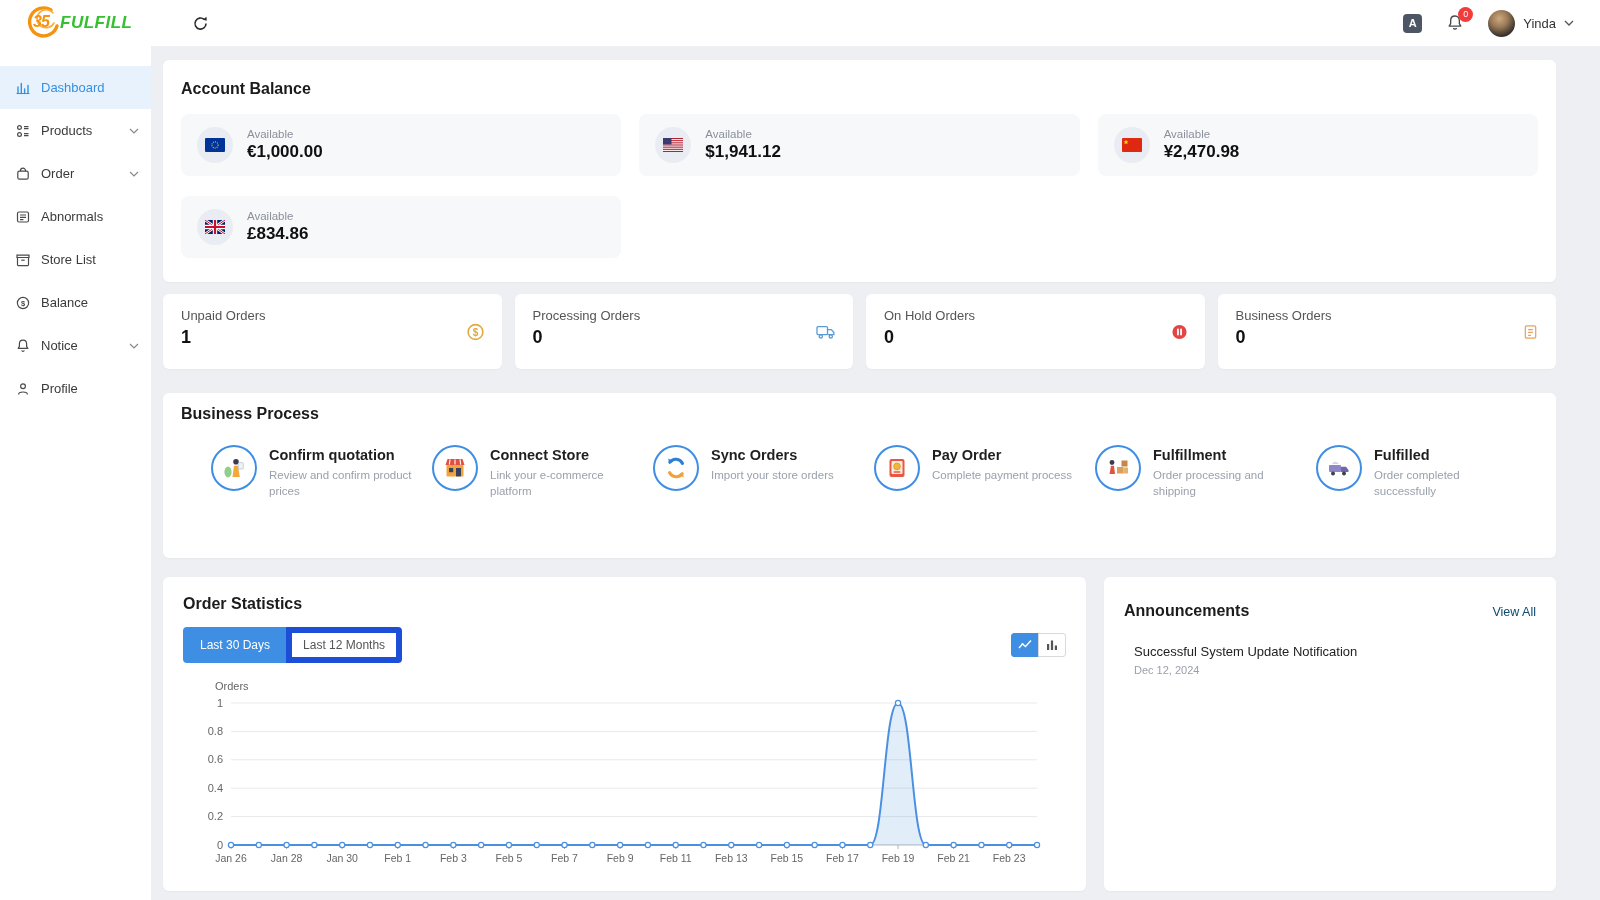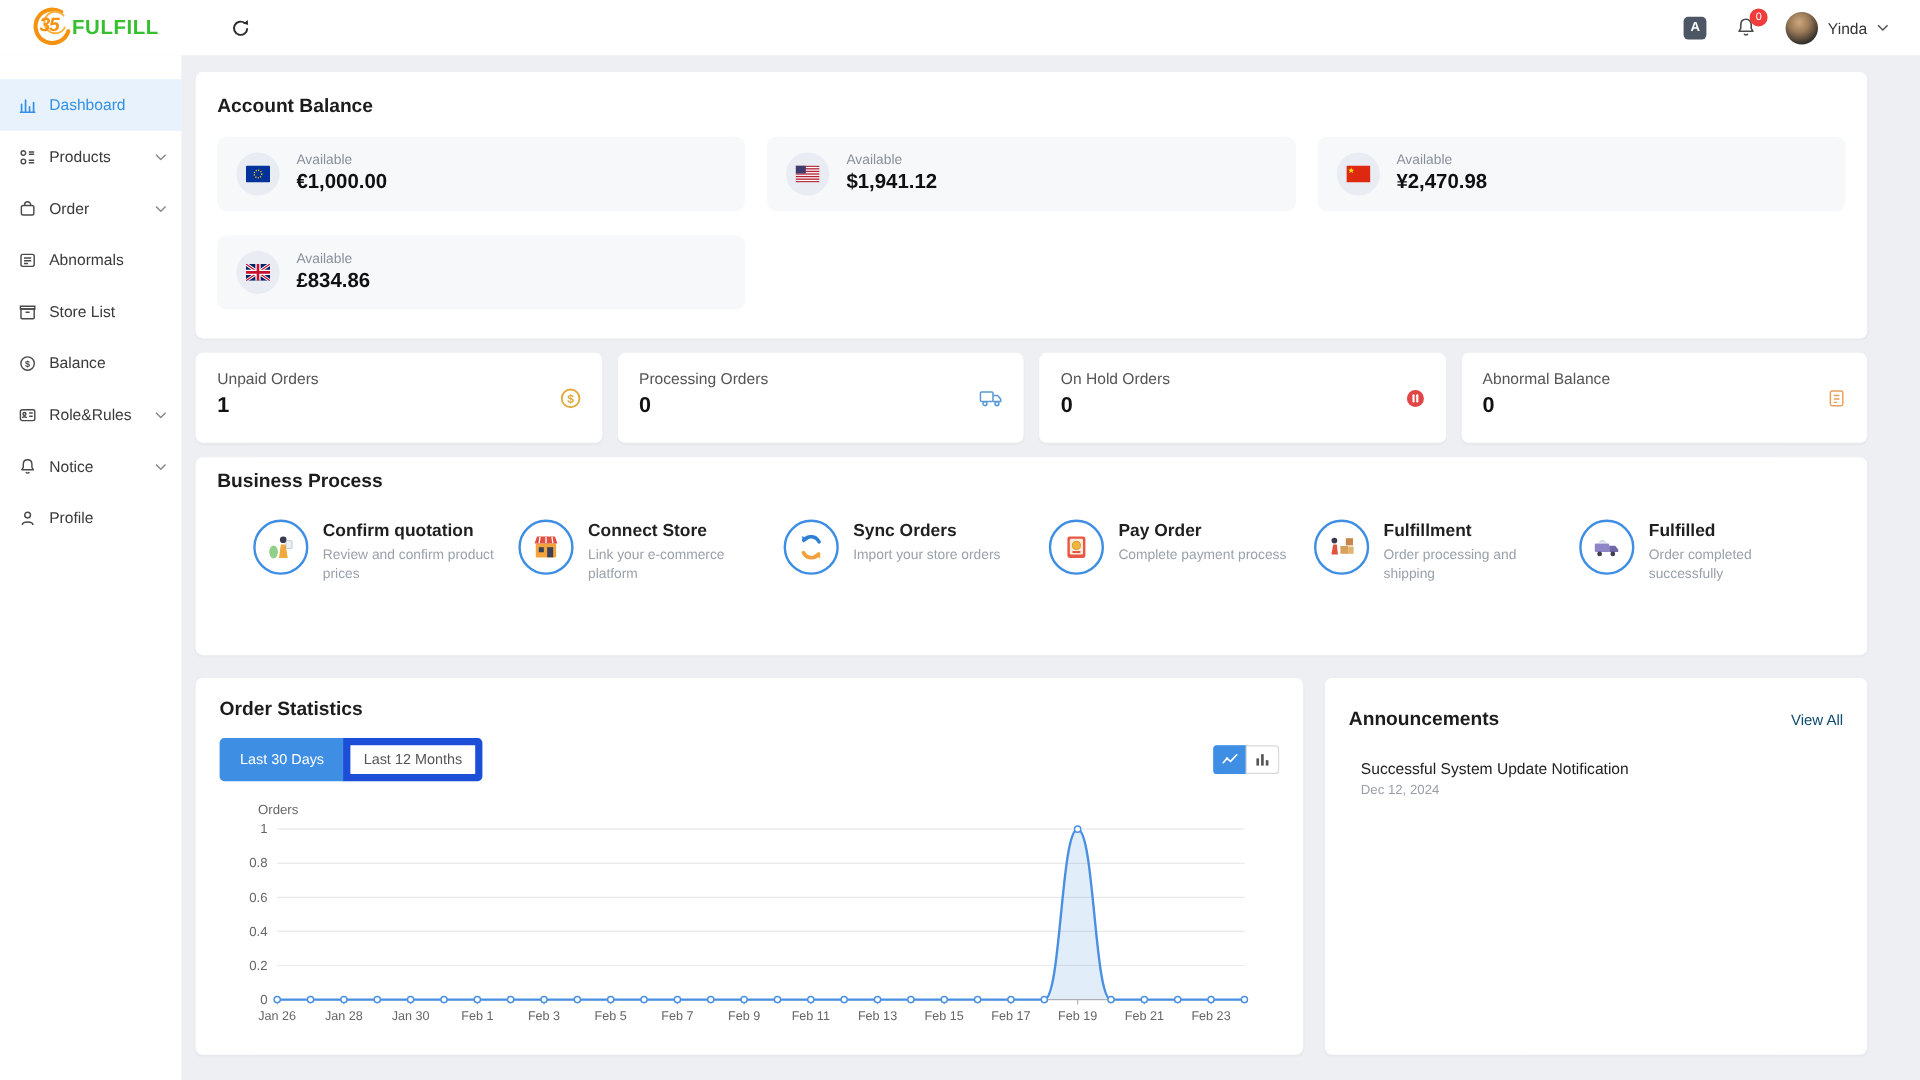--- a/index.html
+++ b/index.html
@@ -4,21 +4,21 @@
 <style>
   * { box-sizing: border-box; margin: 0; padding: 0; }
   html,body { width:1600px; height:900px; overflow:hidden;
     font-family:"Liberation Sans", sans-serif; background:#edeff2; }
 
   
   .topbar { height:46px; background:#fff; display:flex; align-items:center; padding:0 26px 0 24px; }
   .logo { display:flex; align-items:center; cursor:pointer; }
   .logo-swirl { position:relative; width:38px; height:38px; }
   .logo-24 { position:absolute; left:9px; top:9px; font-size:16px; font-weight:900; font-style:italic; color:#f5920f; letter-spacing:-1px;}
-  .logo-fulfill { font-size:17px; font-weight:900; color:#35c02f; letter-spacing:0.5px; margin-left:-2px; }
+  .logo-fulfill { font-size:17px; font-weight:900; font-style:italic; color:#35c02f; letter-spacing:0.5px; margin-left:-2px; }
   .refresh-btn { margin-left:60px; cursor:pointer; display:flex; }
   .top-right { margin-left:auto; display:flex; align-items:center; gap:24px; }
   .trans-icon { width:19px; height:19px; background:#4c5664; border-radius:4px; color:#fff;
     font-size:11px; font-weight:700; display:flex; align-items:center; justify-content:center; cursor:pointer; }
   .bell-wrap { position:relative; cursor:pointer; display:flex; }
   .bell-badge { position:absolute; top:-7px; right:-9px; min-width:15px; height:15px; background:#f23c3c;
     border-radius:8px; color:#fff; font-size:9px; display:flex; align-items:center; justify-content:center; padding:0 3px; }
   .user-wrap { display:flex; align-items:center; gap:8px; cursor:pointer; }
   .avatar { width:27px; height:27px; border-radius:50%;
     background: radial-gradient(circle at 42% 32%, #cfa87e 0%, #9a7a58 35%, #3a322c 72%, #23201e 100%); }
@@ -46,21 +46,21 @@
   .bal-amount { font-size:17px; font-weight:700; color:#101010; margin-top:2px; }
 
   
   .stats-row { display:flex; gap:13px; margin-top:12px; }
   .stat-card { flex:1; height:75px; padding:14px 18px; position:relative; }
   .stat-label { font-size:13px; color:#555; }
   .stat-value { font-size:18px; font-weight:700; color:#111; margin-top:4px; }
   .stat-icon { position:absolute; right:17px; top:50%; transform:translateY(-50%); display:flex; }
 
   
-  .bp-card { margin-top:12px; height:165px; padding:12px 18px; }
+  .bp-card { margin-top:24px; height:165px; padding:12px 18px; }
   .bp-row { display:flex; margin-top:22px; padding-left:30px; }
   .bp-step { width:221px; flex:none; display:flex; gap:12px; align-items:flex-start; }
   .bp-circle { width:46px; height:46px; flex:none; border-radius:50%; border:2px solid #3e8ee4; background:#fff;
     display:flex; align-items:center; justify-content:center; }
   .bp-title { font-size:14.5px; font-weight:600; color:#1f1f1f; margin-top:2px; }
   .bp-desc { font-size:11.5px; color:#9aa1ab; margin-top:5px; line-height:1.35; padding-right:16px; }
 
   
   .bottom-row { display:flex; gap:18px; margin-top:19px; }
   .chart-card { width:923px; flex:none; height:314px; padding:18px 20px; }
@@ -171,31 +171,20 @@
     </div>
     <div class="side-item">
       <svg width="16" height="16" viewBox="0 0 16 16">
         <circle cx="8" cy="8" r="5.6" fill="none" stroke="#4a4a4a" stroke-width="1.2"></circle>
         <text x="8" y="10.8" text-anchor="middle" font-size="7.5" fill="#4a4a4a" font-weight="bold">$</text>
       </svg>
       <span>Balance</span>
     </div>
     <div class="side-item">
       <svg width="16" height="16" viewBox="0 0 16 16" fill="none" stroke="#4a4a4a" stroke-width="1.2">
-        <rect x="2" y="3.5" width="12" height="9" rx="1.5"></rect>
-        <circle cx="5.4" cy="7" r="1.2"></circle>
-          <path d="M3.8 10.4 c0-1.4 3.2-1.4 3.2 0 M9.3 6.2 h3 M9.3 8.8 h3"></path>
-      </svg>
-      <span>Role&amp;Rules</span>
-      <svg class="chev" width="10" height="6" viewBox="0 0 10 6">
-          <path d="M1 1 L5 5 L9 1" stroke="#888" fill="none" stroke-width="1.2"></path>
-        </svg>
-    </div>
-    <div class="side-item">
-      <svg width="16" height="16" viewBox="0 0 16 16" fill="none" stroke="#4a4a4a" stroke-width="1.2">
         <path d="M8 2.2 c-2.4 0 -3.6 1.7 -3.6 3.8 v2.4 l-1.2 2 h9.6 l-1.2 -2 V6 c0-2.1 -1.2-3.8 -3.6-3.8 Z" stroke-linejoin="round"></path>
         <path d="M6.7 12.3 a1.35 1.35 0 0 0 2.6 0"></path>
       </svg>
       <span>Notice</span>
       <svg class="chev" width="10" height="6" viewBox="0 0 10 6">
           <path d="M1 1 L5 5 L9 1" stroke="#888" fill="none" stroke-width="1.2"></path>
         </svg>
     </div>
     <div class="side-item">
       <svg width="16" height="16" viewBox="0 0 16 16" fill="none" stroke="#4a4a4a" stroke-width="1.2">
@@ -302,21 +291,21 @@
         <div class="stat-value">0</div>
         <span class="stat-icon">
           <svg width="17" height="17" viewBox="0 0 18 18">
               <circle cx="9" cy="9" r="7.5" fill="#e24545"></circle>
             <rect x="6.4" y="5.4" width="1.9" height="7.2" rx="0.9" fill="#fff"></rect>
             <rect x="9.7" y="5.4" width="1.9" height="7.2" rx="0.9" fill="#fff"></rect>
             </svg>
         </span>
       </div>
       <div class="card stat-card">
-        <div class="stat-label">Abnormal Balance</div>
+        <div class="stat-label">Business Orders</div>
         <div class="stat-value">0</div>
         <span class="stat-icon">
           <svg width="17" height="17" viewBox="0 0 18 18" fill="none" stroke="#e8a05c" stroke-width="1.3">
             <rect x="3.5" y="2.5" width="11" height="13" rx="1.5"></rect>
               <path d="M6.5 6.5 h5 M6.5 9.5 h5 M6.5 12.5 h3"></path>
             </svg>
         </span>
       </div>
     </div>
 

